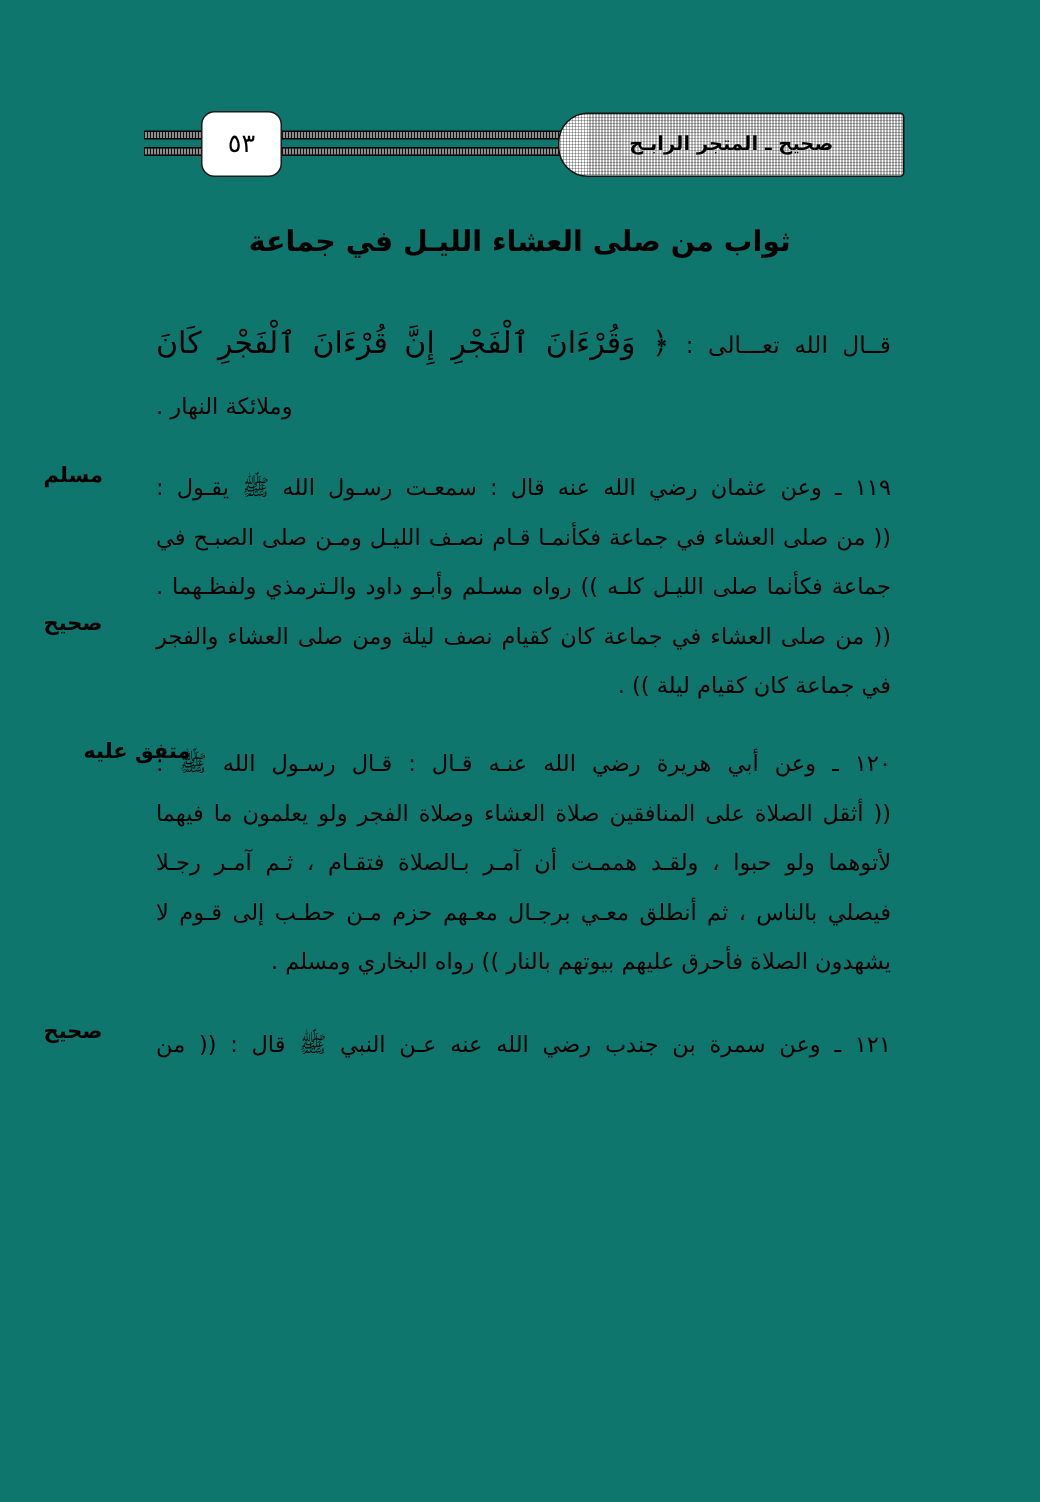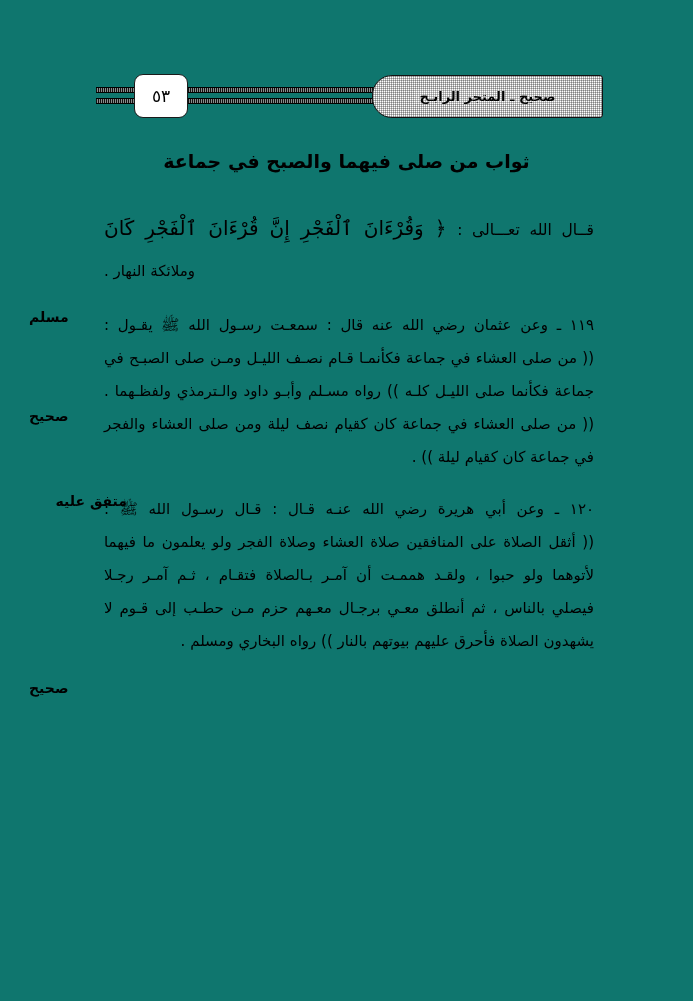--- a/index.html
+++ b/index.html
@@ -192,21 +192,21 @@
       <div class="rule-line bottom"></div>
     </div>
     <div class="page-number-box">
       <span>٥٣</span>
     </div>
     <div class="header-title-plate">
       <span class="header-title-text">صحيح ـ المتجر الرابـح</span>
     </div>
   </div>
 
-  <div class="section-title">ثواب من صلى فيهما والصبح في جماعة</div>
+  <div class="section-title">ثواب من صلى العشاء الليـل في جماعة</div>
 
   <div class="body-col">
 
     <div class="ayah-block">
       <span class="ayah-lead">قــال الله تعـــالى :</span>
       <span class="ayah-quran">﴿ وَقُرْءَانَ ٱلْفَجْرِ إِنَّ قُرْءَانَ ٱلْفَجْرِ كَانَ</span>
     </div>
 
     <div class="tafsir-tail">وملائكة النهار .</div>
 
@@ -224,16 +224,17 @@
       <div class="grade-label" style="top:0px;margin-left:28px;">متفق عليه</div>
       <div class="hadith-lines">١٢٠ ـ وعن أبي هريرة رضي الله عنـه قـال : قـال رسـول الله ﷺ :</div>
       <div class="hadith-lines">(( أثقل الصلاة على المنافقين صلاة العشاء وصلاة الفجر ولو يعلمون ما فيهما</div>
       <div class="hadith-lines">لأتوهما ولو حبوا ، ولقـد هممـت أن آمـر بـالصلاة فتقـام ، ثـم آمـر رجـلا</div>
       <div class="hadith-lines">فيصلي بالناس ، ثم أنطلق  معـي برجـال معـهم حزم مـن حطـب إلى قـوم لا</div>
       <div class="hadith-lines line-last">يشهدون الصلاة فأحرق عليهم بيوتهم بالنار )) رواه البخاري ومسلم .</div>
     </div>
 
     <div class="hadith" style="margin-top:22px;">
       <div class="grade-label" style="top:0px;">صحيح</div>
+      <div class="hadith-lines">١٢١ ـ وعن سمرة بن جندب رضي الله عنه عـن النبي ﷺ قال : (( من</div>
     </div>
 
   </div>
 </div>
 
 </body></html>

